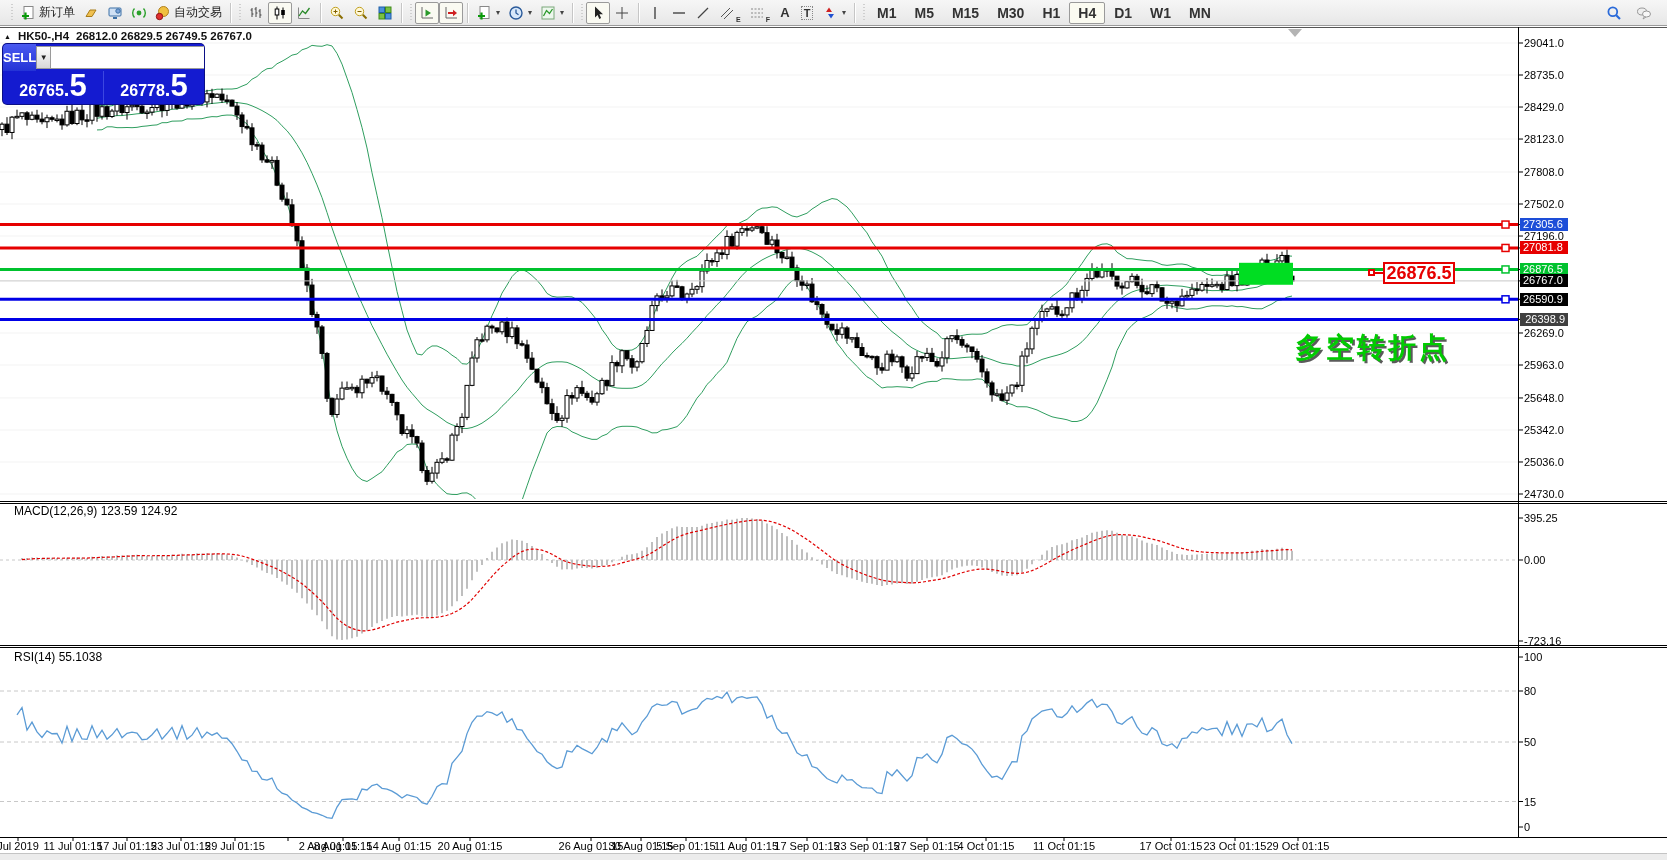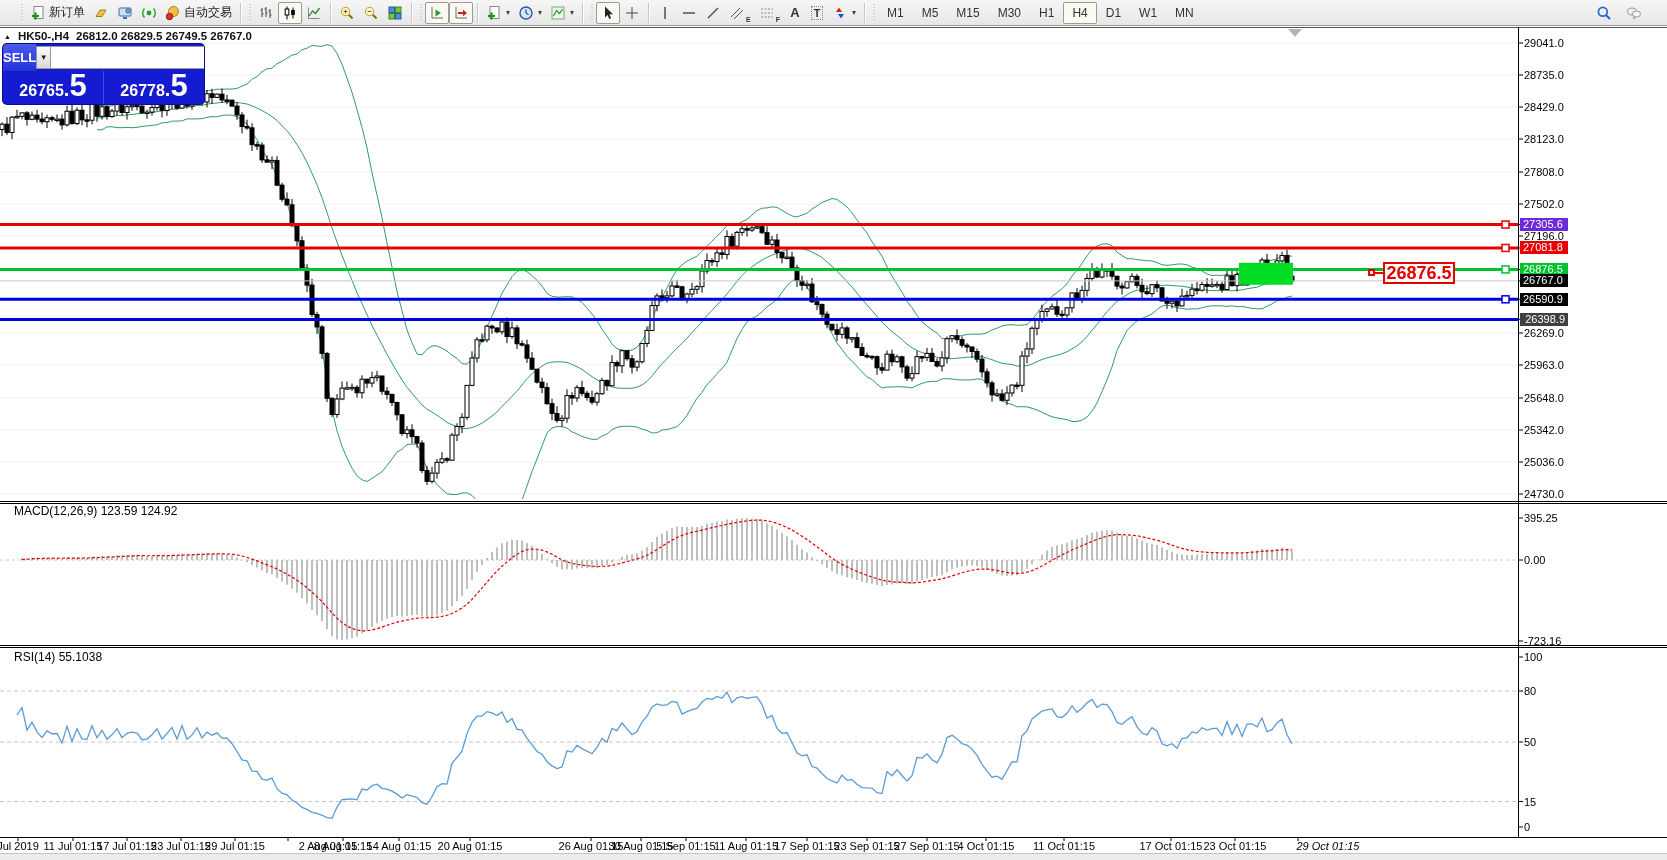--- a/index.html
+++ b/index.html
@@ -3,32 +3,32 @@
 <meta charset="utf-8">
 <style>
   * { box-sizing: border-box; margin: 0; padding: 0; }
   html,body { width:1667px; height:860px; overflow:hidden; background:#fff;
     font-family:"Liberation Sans", sans-serif; }
   #app { position:relative; width:1667px; height:860px; background:#fff; }
 
   
   #toolbar { position:absolute; left:0; top:0; width:1667px; height:26px;
     background:linear-gradient(#f6f6f6,#e7e7e7); border-bottom:1px solid #9a9a9a;
-    display:flex; align-items:center; padding:0 17px; z-index:40; }
+    display:flex; align-items:center; padding:0 7px; z-index:40; }
   .tb-btn { height:22px; min-width:22px; display:inline-flex; align-items:center;
     justify-content:center; gap:3px; padding:0 3px; border:1px solid transparent;
     font-size:12px; color:#222; cursor:default; }
   .tb-btn.pressed { border:1px solid #9a9a9a; background:#fafaf2; border-radius:2px; }
   .grip { width:5px; height:18px; margin:0 2px;
     background-image:repeating-linear-gradient(#cfcfcf 0 1px, transparent 1px 3px);
     background-size:2px 100%; background-repeat:no-repeat; background-position:center; }
   .vsep { width:1px; height:20px; background:#c6c6c6; margin:0 4px; box-shadow:1px 0 0 #fff; }
   .caret { font-size:8px; color:#444; margin-left:1px; }
   .tf-btn { height:22px; padding:0 8px; display:inline-flex; align-items:center;
-    font-size:12px; color:#333; border:1px solid transparent; }
+    font-size:14px; color:#333; border:1px solid transparent;font-weight:bold; }
   .tf-btn.pressed { border:1px solid #9a9a9a; background:#fbfbf1; border-radius:2px; }
   .tb-right { margin-left:auto; display:flex; align-items:center; gap:6px; padding-right:4px; }
   .cjk { font-size:12px; }
   .icon16 { width:16px; height:16px; display:block; }
   .tool-letter { font-size:13px; font-weight:bold; color:#333; }
   .tool-boxed { font-size:11px; font-weight:bold; color:#333; border:1px dotted #888; padding:0 2px; }
   .sub-badge { font-size:7px; font-weight:bold; color:#333; align-self:flex-end; margin-left:-2px; }
 
   
   #chart-svg { position:absolute; left:0; top:0; z-index:1; }
@@ -1194,21 +1194,21 @@
       <div class="ptick" style="top: 133.038px;">28123.0</div>
       <div class="ptick" style="top: 165.992px;">27808.0</div>
       <div class="ptick" style="top: 198.004px;">27502.0</div>
       <div class="ptick" style="top: 230.017px;">27196.0</div>
       <div class="ptick" style="top: 326.996px;">26269.0</div>
       <div class="ptick" style="top: 359.008px;">25963.0</div>
       <div class="ptick" style="top: 391.962px;">25648.0</div>
       <div class="ptick" style="top: 423.975px;">25342.0</div>
       <div class="ptick" style="top: 455.987px;">25036.0</div>
       <div class="ptick" style="top: 488px;">24730.0</div>
-      <div class="badge" style="top: 218.051px; background: #6d28d9;">27305.6</div>
+      <div class="badge" style="top: 218.051px; background: #1d4ed8;">27305.6</div>
       <div class="badge" style="top: 241.464px; background: rgb(230, 0, 0);">27081.8</div>
       <div class="badge" style="top: 262.942px; background: rgb(0, 194, 46);">26876.5</div>
       <div class="badge" style="top: 274.397px; background: rgb(0, 0, 0);">26767.0</div>
       <div class="badge" style="top: 292.82px; background: #000000;">26590.9</div>
       <div class="badge" style="top: 312.906px; background: #404040; text-align: right;">26398.9</div>
       <div class="ptick" style="top: 512px;">395.25</div>
       <div class="ptick" style="top: 554px;">0.00</div>
       <div class="ptick" style="top: 635px;">-723.16</div>
       <div class="ptick" style="top: 651px;">100</div>
       <div class="ptick" style="top: 685px;">80</div>
@@ -1228,21 +1228,21 @@
       <div class="tlabel" style="left: 641px;">30 Aug 01:15</div>
       <div class="tlabel" style="left: 686px;">5 Sep 01:15</div>
       <div class="tlabel" style="left: 746px;">11 Aug 01:15</div>
       <div class="tlabel" style="left: 807px;">17 Sep 01:15</div>
       <div class="tlabel" style="left: 867px;">23 Sep 01:15</div>
       <div class="tlabel" style="left: 927px;">27 Sep 01:15</div>
       <div class="tlabel" style="left: 986px;">4 Oct 01:15</div>
       <div class="tlabel" style="left: 1064px;">11 Oct 01:15</div>
       <div class="tlabel" style="left: 1171px;">17 Oct 01:15</div>
       <div class="tlabel" style="left: 1235px;">23 Oct 01:15</div>
-      <div class="tlabel" style="left: 1328px; font-style: italic;">29 Oct 01:15</div>
+      <div class="tlabel" style="left: 1298px;">29 Oct 01:15</div>
     </div>
 
   <div id="chart-title">
     <span class="tri">▲</span>
     <span>HK50-,H4</span>
     <span>26812.0 26829.5 26749.5 26767.0</span>
   </div>
 
   <div id="trade-panel">
     <div id="tp-row1">
@@ -1268,15 +1268,16 @@
       </div>
     </div>
   </div>
 
   <div class="pane-label" style="top:504px;">MACD(12,26,9) 123.59 124.92</div>
   <div class="pane-label" style="top:650px;">RSI(14) 55.1038</div>
 
   <div id="price-tag-anchor"></div>
   <div id="price-tag-line"></div>
   <div id="price-tag">26876.5</div>
+  <div id="cn-note">多空转折点</div>
   <div id="shift-marker"></div>
   <div id="bottom-strip"></div>
 </div>
 
 </body></html>

